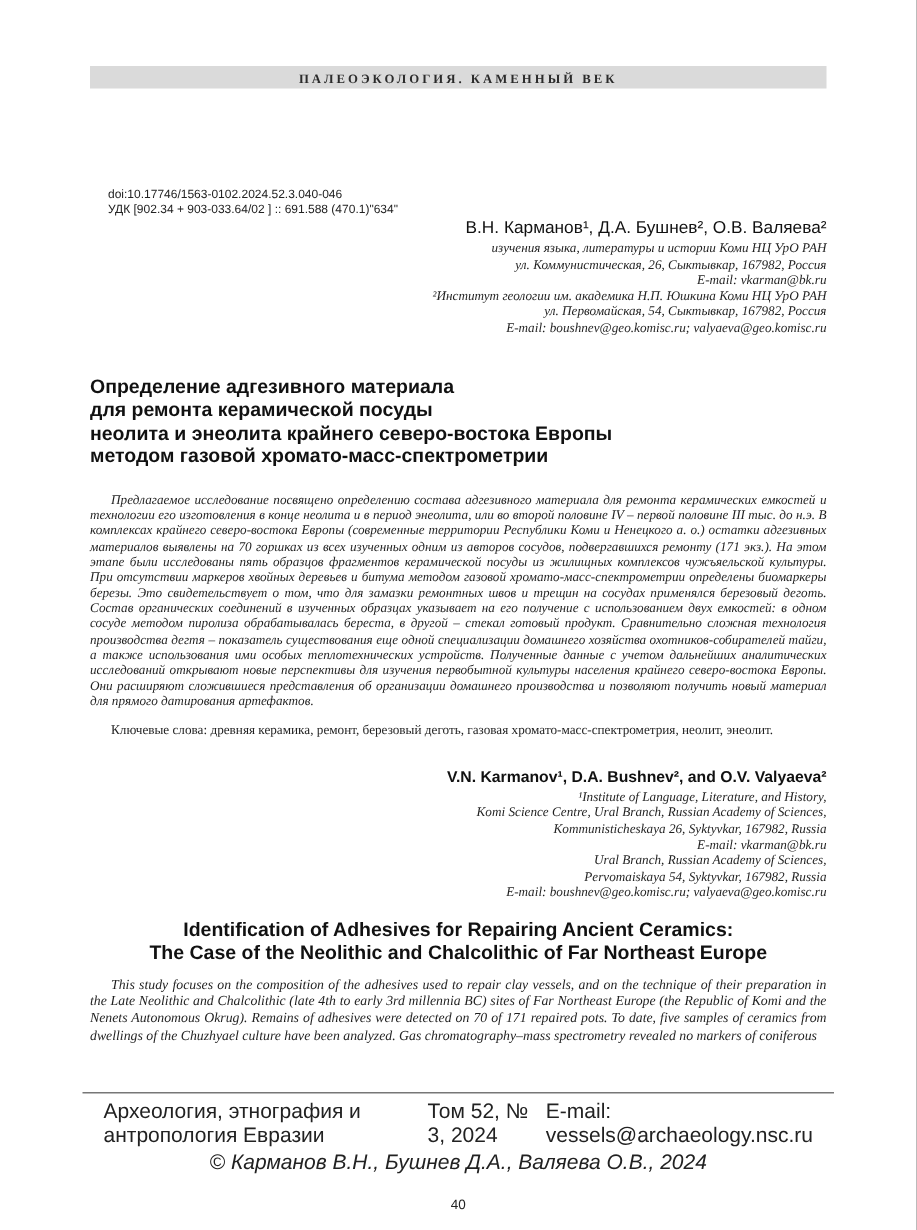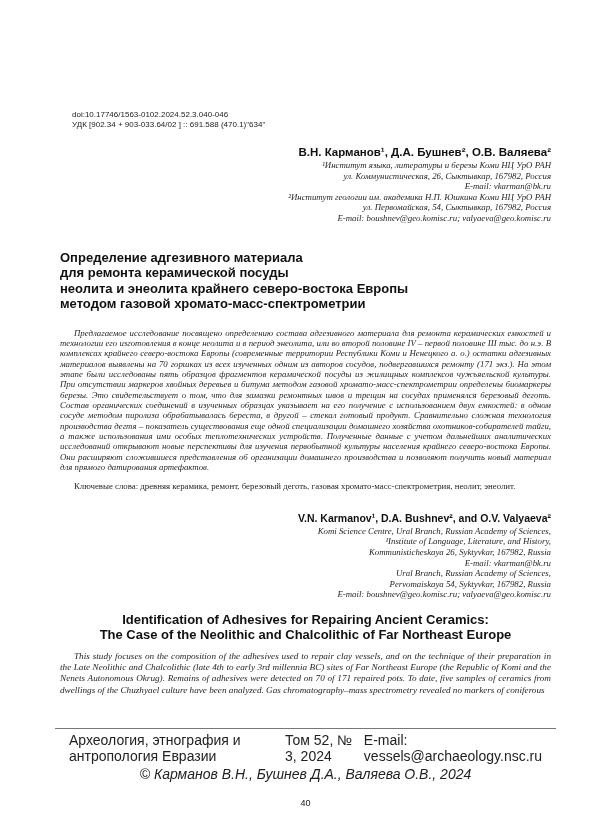--- a/index.html
+++ b/index.html
@@ -26,24 +26,24 @@
   }
   .meta-block{
     margin-top:66px;
     margin-left:12px;
     font-family:"Liberation Sans", sans-serif;
     font-size:8px;
     line-height:10px;
     color:#222;
   }
   .authors-ru{
-    margin-top:16px;
+    margin-top:1px;
     text-align:right;
     font-family:"Liberation Sans", sans-serif;
-    font-weight:bold;
+    font-weight:normal;
     font-size:11.5px;
     color:#111;
   }
   .affil{
     text-align:right;
     font-style:italic;
     font-size:8.8px;
     line-height:10.6px;
     color:#1f1f1f;
   }
@@ -122,30 +122,33 @@
     font-family:"Liberation Sans", sans-serif;
     font-size:9px;
     color:#222;
   }
 </style>
 </head>
 <body>
 
 <div class="page">
 
+  <div class="section-band">
+    <span>ПАЛЕОЭКОЛОГИЯ. КАМЕННЫЙ ВЕК</span>
+  </div>
 
   <div class="meta-block">
     <div>doi:10.17746/1563-0102.2024.52.3.040-046</div>
     <div>УДК [902.34 + 903-033.64/02 ] :: 691.588 (470.1)"634"</div>
   </div>
 
   <div class="authors-ru">В.Н. Карманов¹, Д.А. Бушнев², О.В. Валяева²</div>
 
   <div class="affil affil-ru">
-    <div>¹Институт языка, литературы и березы Коми НЦ УрО РАН</div>
+    <div>изучения языка, литературы и истории Коми НЦ УрО РАН</div>
     <div>ул. Коммунистическая, 26, Сыктывкар, 167982, Россия</div>
     <div>E-mail: vkarman@bk.ru</div>
     <div>²Институт геологии им. академика Н.П. Юшкина Коми НЦ УрО РАН</div>
     <div>ул. Первомайская, 54, Сыктывкар, 167982, Россия</div>
     <div>E-mail: boushnev@geo.komisc.ru; valyaeva@geo.komisc.ru</div>
   </div>
 
   <div class="title-ru">
     <div>Определение адгезивного материала</div>
     <div>для ремонта керамической посуды</div>
@@ -155,22 +158,22 @@
 
   <div class="abstract">Предлагаемое исследование посвящено определению состава адгезивного материала для ремонта керамических емкостей и технологии его изготовления в конце неолита и в период энеолита, или во второй половине IV – первой половине III тыс. до н.э. В комплексах крайнего северо-востока Европы (современные территории Республики Коми и Ненецкого а. о.) остатки адгезивных материалов выявлены на 70 горшках из всех изученных одним из авторов сосудов, подвергавшихся ремонту (171 экз.). На этом этапе были исследованы пять образцов фрагментов керамической посуды из жилищных комплексов чужъяельской культуры. При отсутствии маркеров хвойных деревьев и битума методом газовой хромато-масс-спектрометрии определены биомаркеры березы. Это свидетельствует о том, что для замазки ремонтных швов и трещин на сосудах применялся березовый деготь. Состав органических соединений в изученных образцах указывает на его получение с использованием двух емкостей: в одном сосуде методом пиролиза обрабатывалась береста, в другой – стекал готовый продукт. Сравнительно сложная технология производства дегтя – показатель существования еще одной специализации домашнего хозяйства охотников-собирателей тайги, а также использования ими особых теплотехнических устройств. Полученные данные с учетом дальнейших аналитических исследований открывают новые перспективы для изучения первобытной культуры населения крайнего северо-востока Европы. Они расширяют сложившиеся представления об организации домашнего производства и позволяют получить новый материал для прямого датирования артефактов.</div>
 
   <div class="keywords">
     <span class="kw-label">Ключевые слова:</span><span class="kw-text"> древняя керамика, ремонт, березовый деготь, газовая хромато-масс-спектрометрия, неолит, энеолит.</span>
   </div>
 
   <div class="authors-en">V.N. Karmanov¹, D.A. Bushnev², and O.V. Valyaeva²</div>
 
   <div class="affil affil-en">
+    <div>¹Institute of Language, Literature, and History,</div>
     <div>Komi Science Centre, Ural Branch, Russian Academy of Sciences,</div>
-    <div>¹Institute of Language, Literature, and History,</div>
     <div>Kommunisticheskaya 26, Syktyvkar, 167982, Russia</div>
     <div>E-mail: vkarman@bk.ru</div>
     <div>Ural Branch, Russian Academy of Sciences,</div>
     <div>Pervomaiskaya 54, Syktyvkar, 167982, Russia</div>
     <div>E-mail: boushnev@geo.komisc.ru; valyaeva@geo.komisc.ru</div>
   </div>
 
   <div class="title-en">
     <div>Identification of Adhesives for Repairing Ancient Ceramics:</div>
     <div>The Case of the Neolithic and Chalcolithic of Far Northeast Europe</div>

